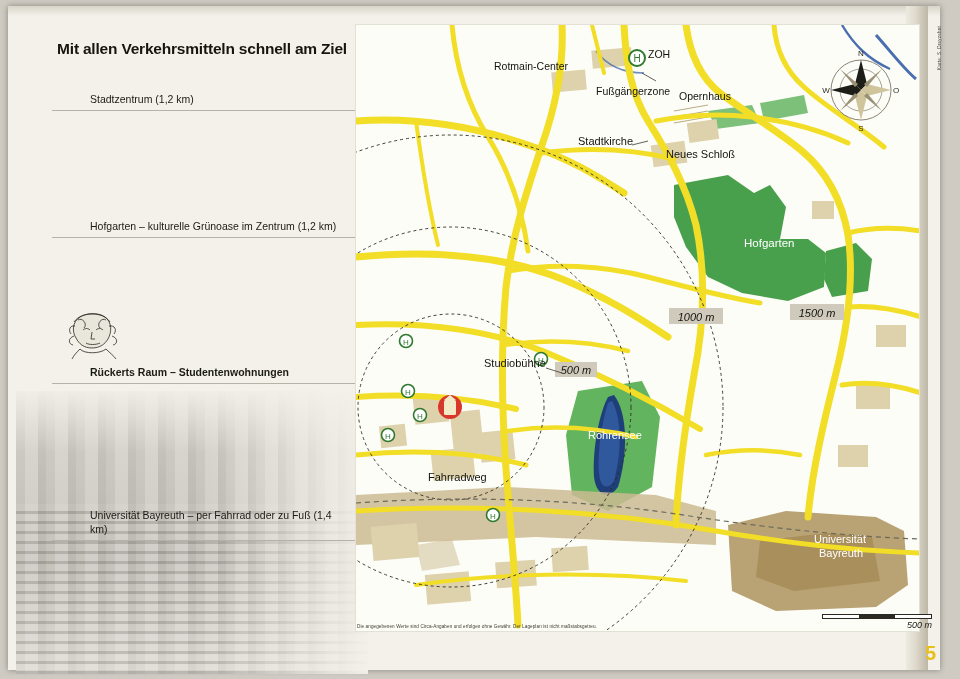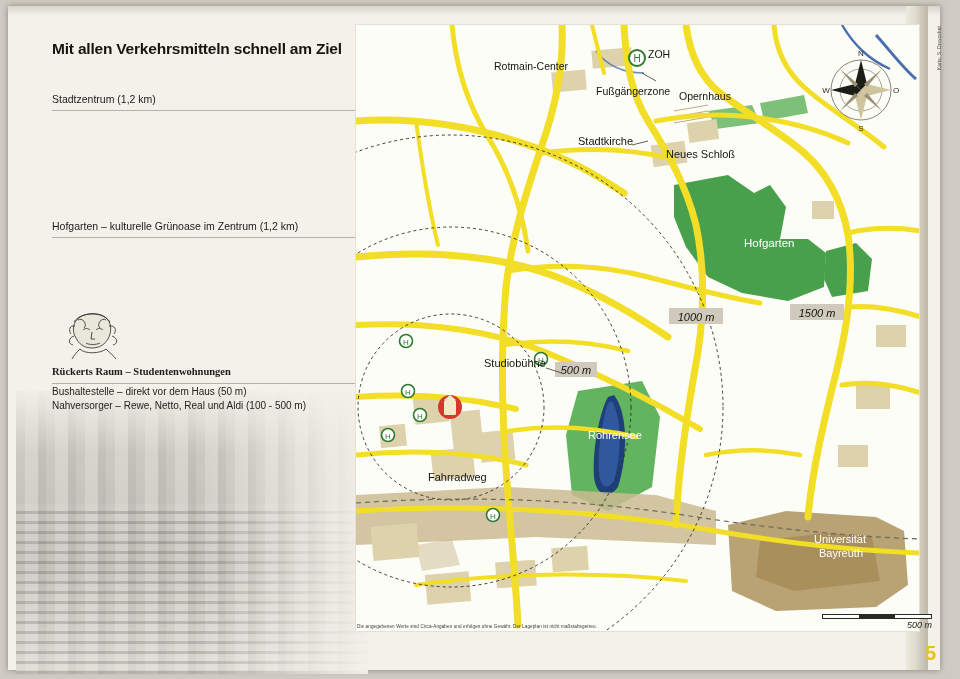--- a/index.html
+++ b/index.html
@@ -50,28 +50,28 @@
   }
   .photo-fade {
     position: absolute; left: 8px; top: 385px; width: 352px; height: 283px;
     background: linear-gradient(to right, rgba(243,241,234,0) 55%, rgba(243,241,234,.95) 100%);
   }
 
   
   .left-col { position: absolute; left: 52px; top: 40px; width: 300px; }
   .lead-title {
     font-size: 15.5px; font-weight: bold; color: #16160f;
-    letter-spacing: -0.2px; line-height: 1.2;
+    letter-spacing: -0.2px; line-height: 1.2; text-align: center;
   }
   .entry { position: absolute; left: 52px; width: 300px; font-size: 10.5px; color: #1b1b16; line-height: 1.35; }
   .entry .rule {
     position: absolute; left: 0; right: -6px; bottom: -5px; height: 1px; background: #b5b2a8;
   }
-  .entry-title { font-weight: normal; }
-  .entry-title.b { font-weight: bold; font-size: 10.5px; font-family: Liberation Serif, serif; }
+  .entry-title { font-weight: normal; margin-left: 38px; }
+  .entry-title.b { font-weight: bold; font-size: 10.5px; }
   .entry-sub { font-size: 10px; color: #23231d; }
   b { font-weight: bold; }
 
   
   .portrait {
     position: absolute; left: 62px; top: 308px; width: 64px; height: 52px;
   }
   .portrait svg { display:block; }
 
   .closing {
@@ -153,26 +153,26 @@
         <path d="M12 28 C6 30 6 36 11 37 M50 28 C56 30 56 36 51 37"></path>
         <path d="M18 41 C22 46 38 46 44 41 C48 45 52 48 54 51 M10 51 C12 47 15 44 18 41"></path>
       </g>
     </svg>
   </div>
 
   <div class="entry" style="top:365px;">
     <div class="entry-title b">Rückerts Raum – Studentenwohnungen</div>
     <div class="rule"></div>
   </div>
-  <div class="entry" style="top:385px;">
-    <div class="entry-sub" style="white-space:pre-line;">Bushaltestelle – direkt vor dem Haus (50 m)
-Nahversorger – Rewe, Netto, Real und Aldi (100 - 500 m)</div>
-  </div>
-
-
+
+
+  <div class="entry" style="top:508px;">
+    <div class="entry-title">Universität Bayreuth – per Fahrrad oder zu Fuß (1,4 km)</div>
+    <div class="rule"></div>
+  </div>
 
 
   <div class="map">
     <svg width="565" height="608" viewBox="0 0 565 608">
       <defs>
         <clipPath id="mapclip">
             <rect x="0" y="0" width="565" height="608"></rect>
           </clipPath>
       </defs>
       <g clip-path="url(#mapclip)">

